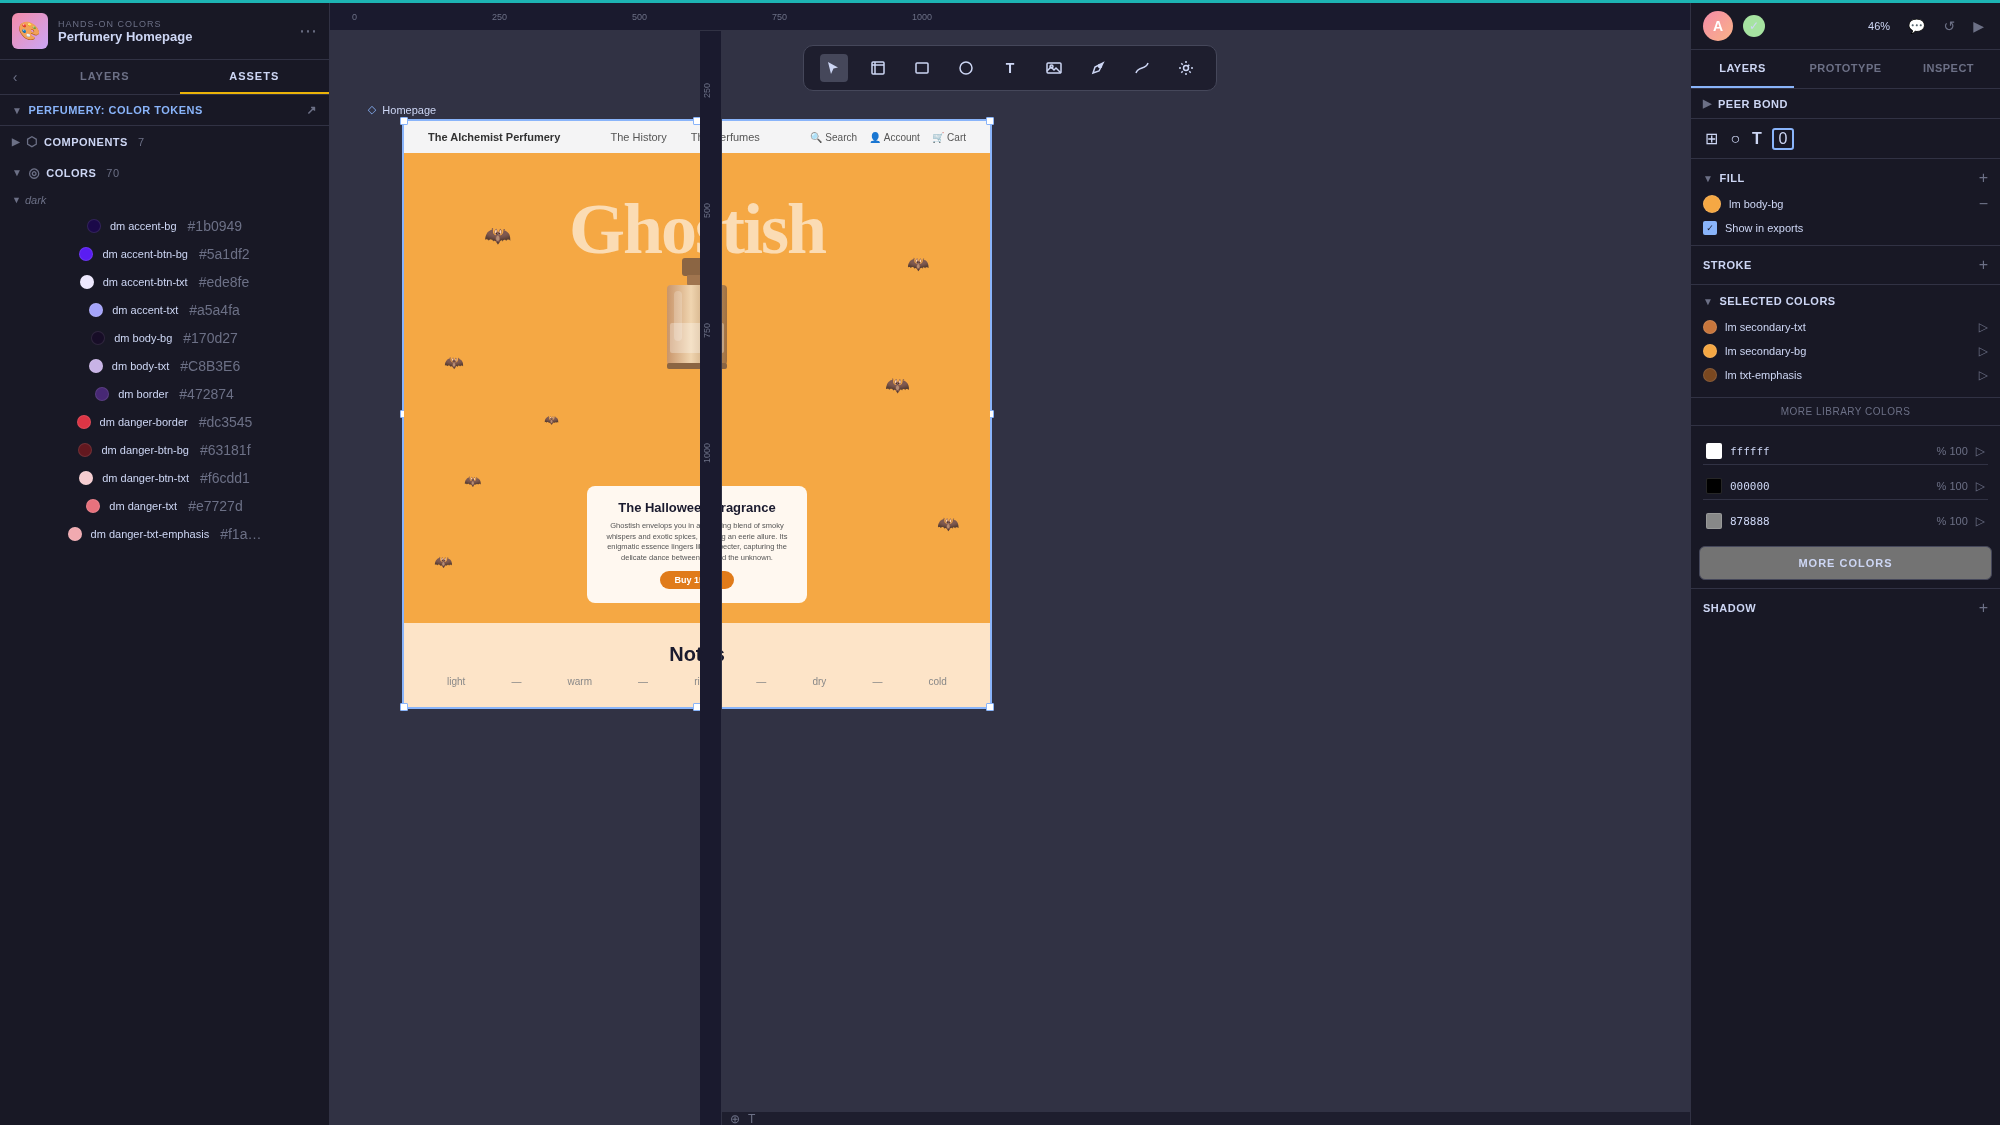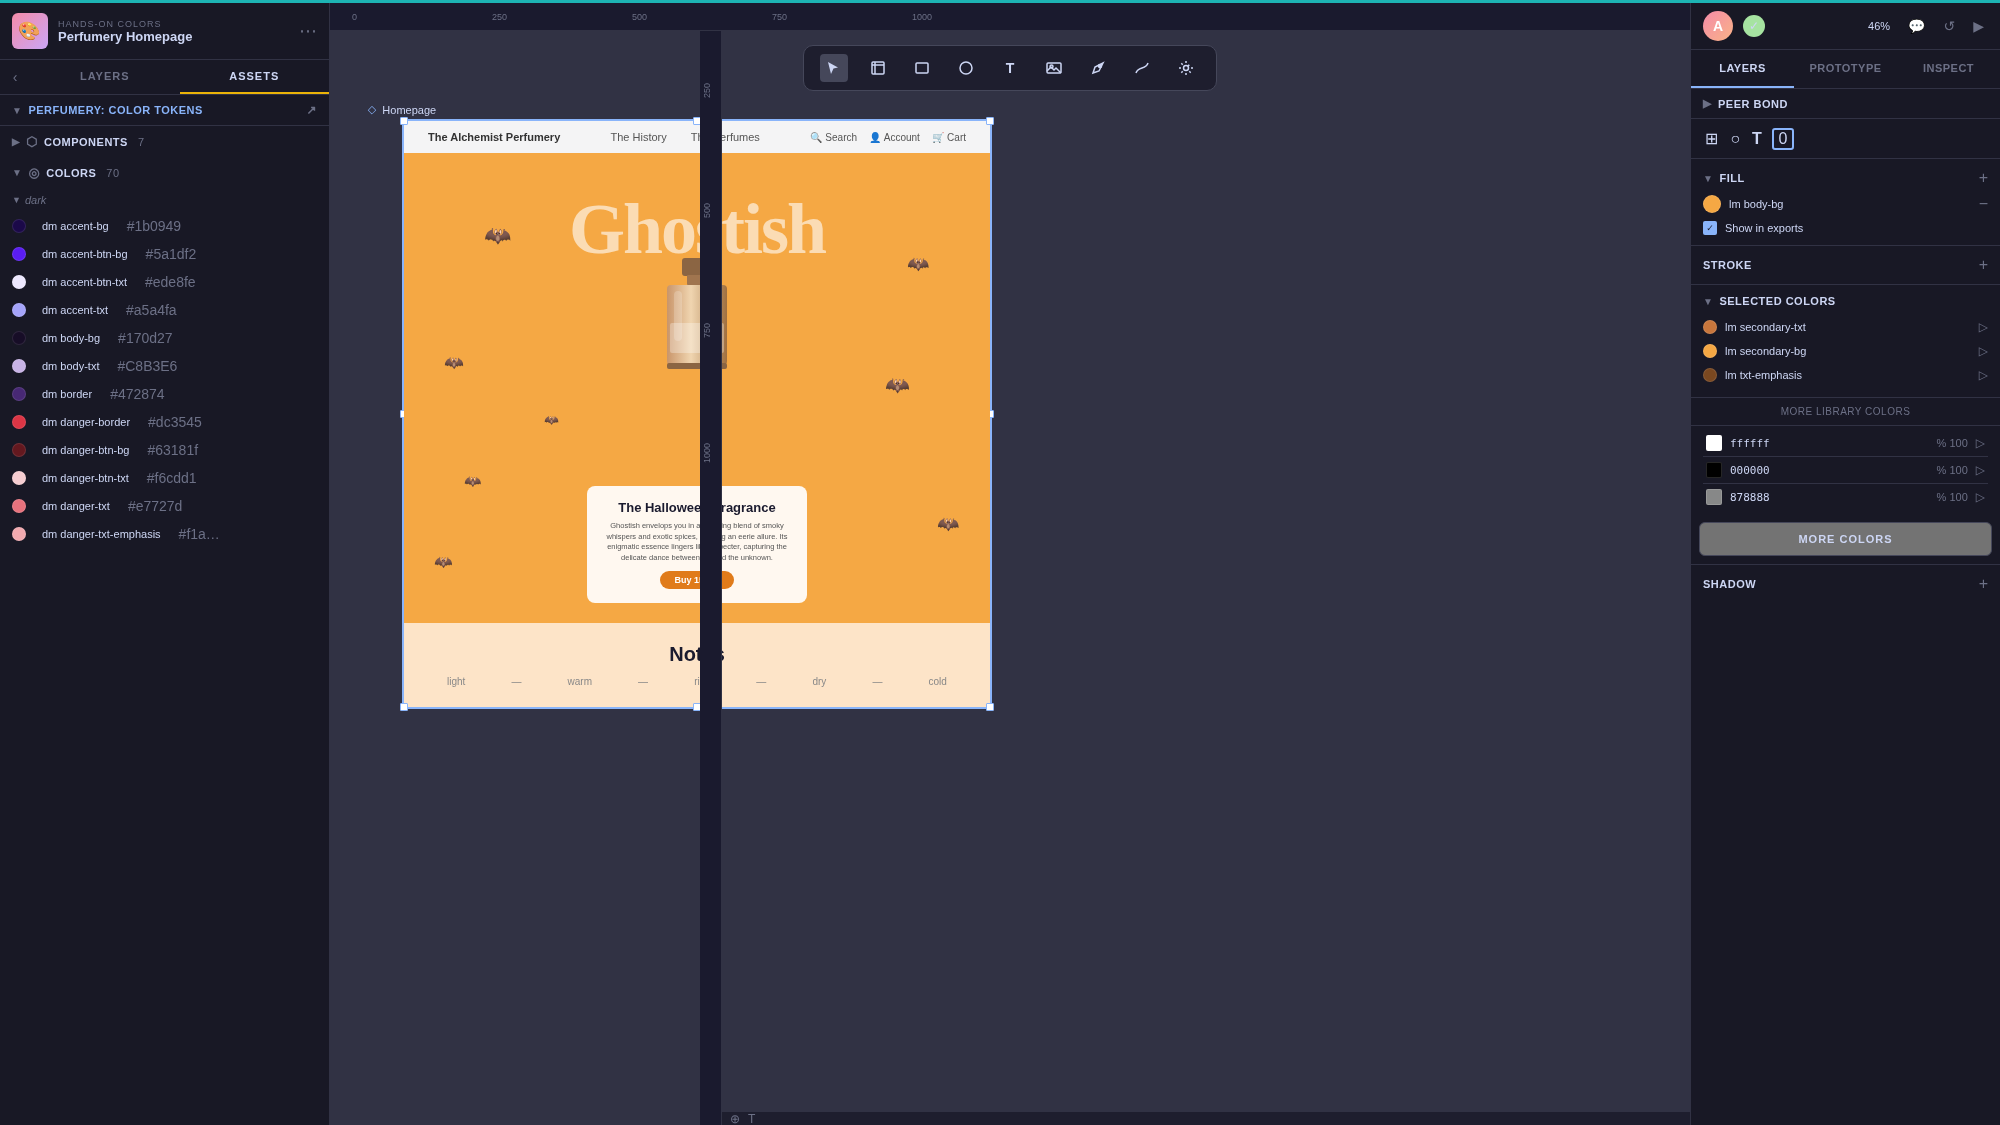--- a/index.html
+++ b/index.html
@@ -154,22 +154,23 @@
       align-items: center;
       gap: 4px;
       cursor: pointer;
     }
     .group-header .arrow { font-size: 9px; }
 
     .color-item {
       padding: 6px 12px;
       display: flex;
       align-items: center;
-      gap: 16px;
-      cursor: pointer;
+      gap: 9px;
+      cursor: pointer;
+      justify-content: center;
     }
     .color-swatch {
       width: 14px;
       height: 14px;
       border-radius: 50%;
       border: 1px solid rgba(255,255,255,0.1);
       flex-shrink: 0;
     }
     .color-name {
       font-size: 11px;
@@ -449,20 +450,21 @@
       cursor: pointer;
     }
 
     
     .hex-row {
       display: flex;
       align-items: center;
       gap: 8px;
       padding: 5px 3px;
       border-bottom: 1px solid #313244;
+      margin-top: 8px;
     }
     .hex-row:last-of-type { border-bottom: none; }
     .hex-swatch {
       width: 16px; height: 16px;
       border-radius: 2px;
       border: 1px solid rgba(255,255,255,0.15);
       flex-shrink: 0;
     }
     .hex-value {
       flex: 1;

